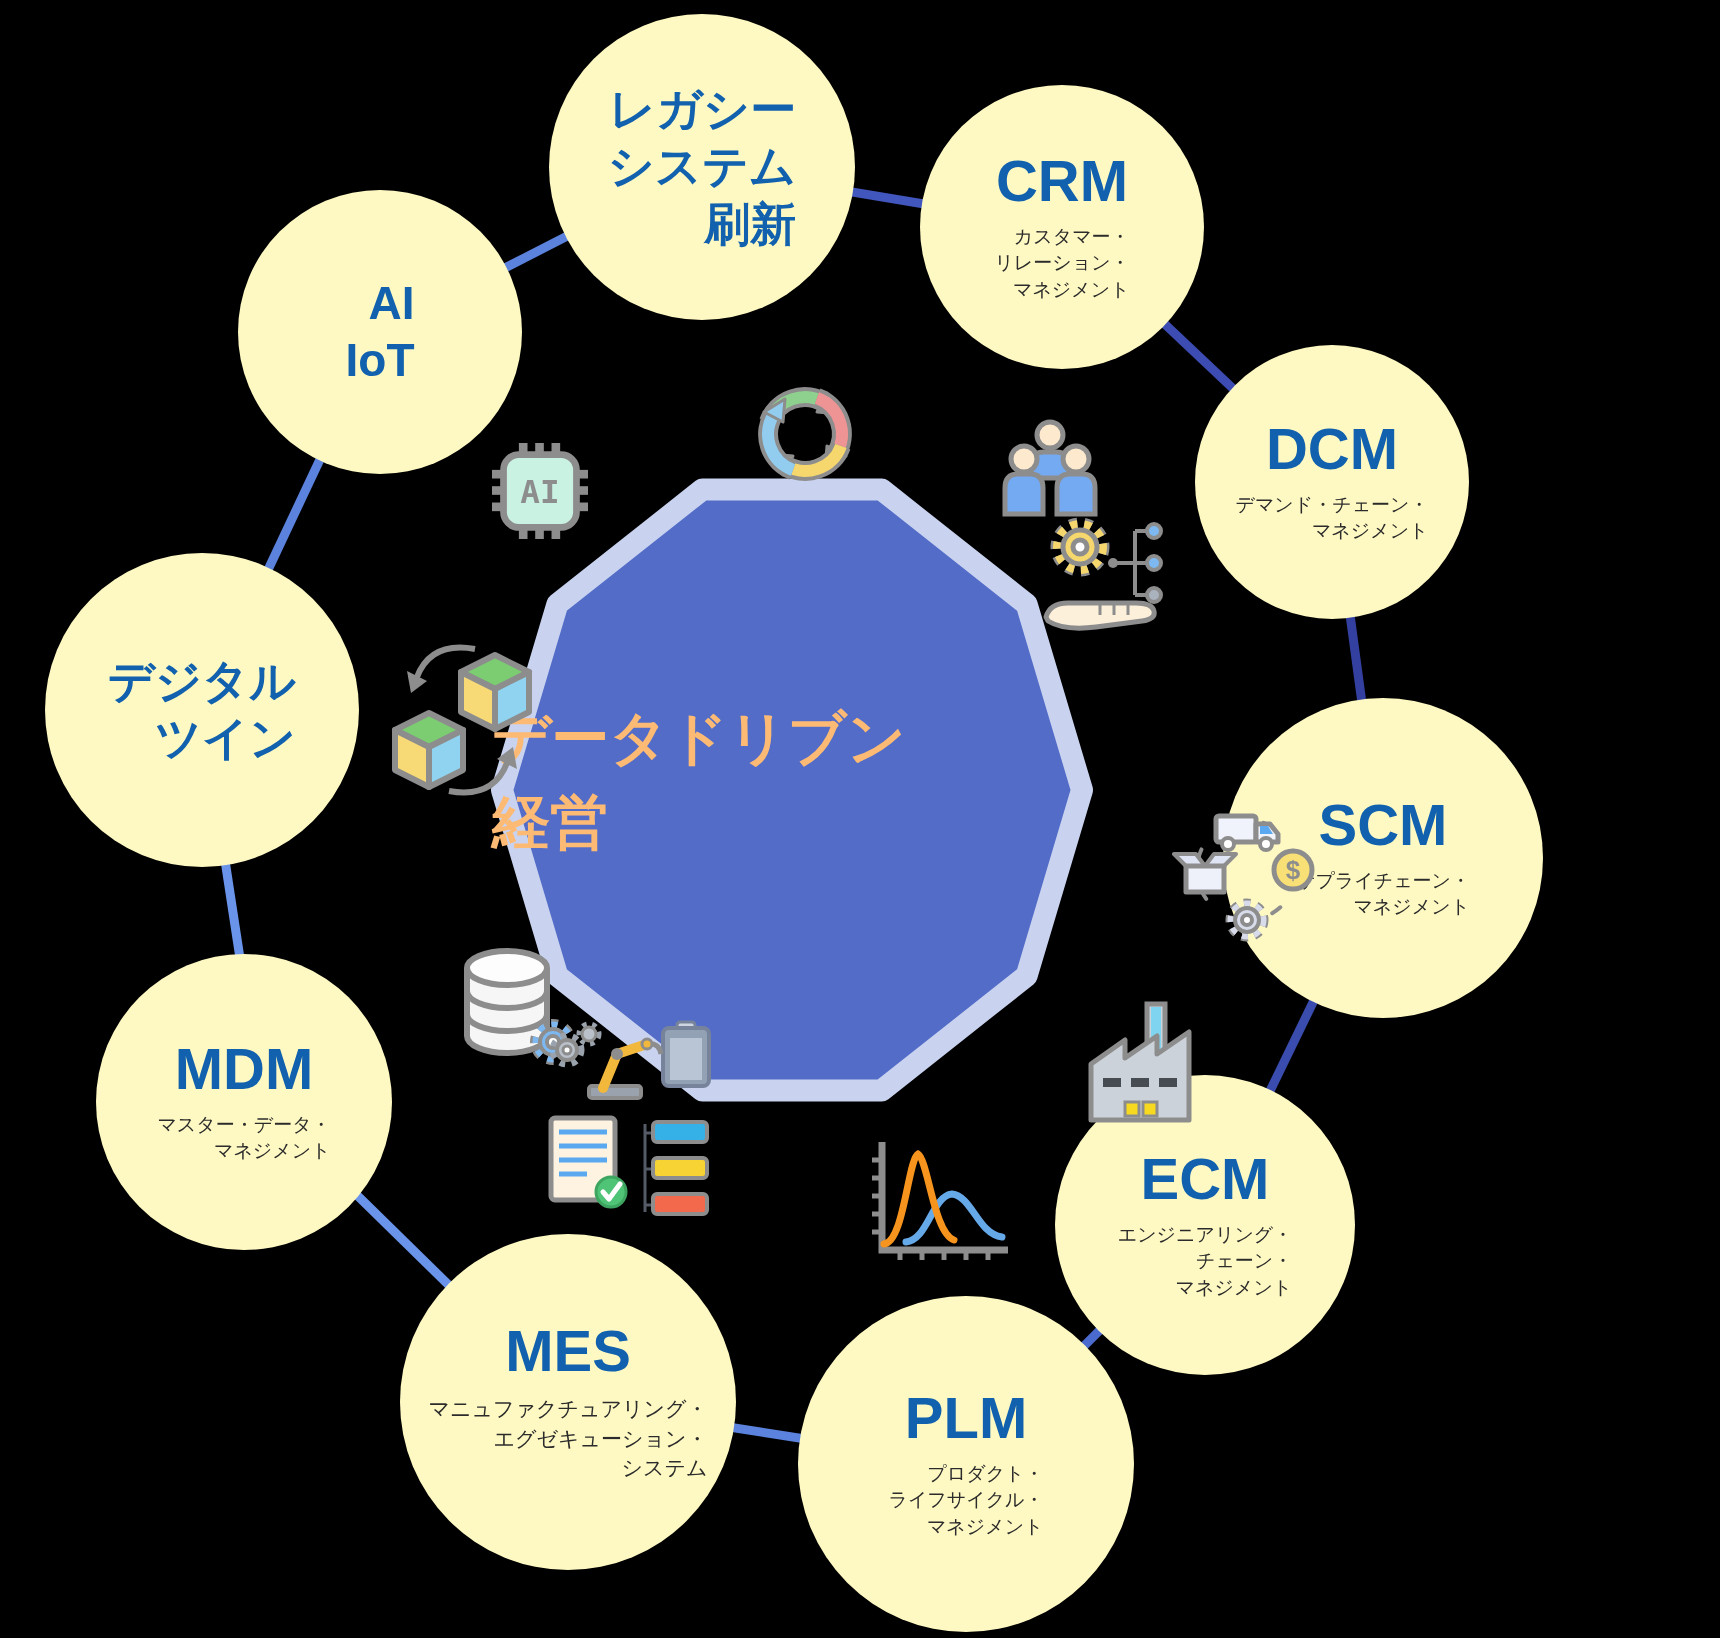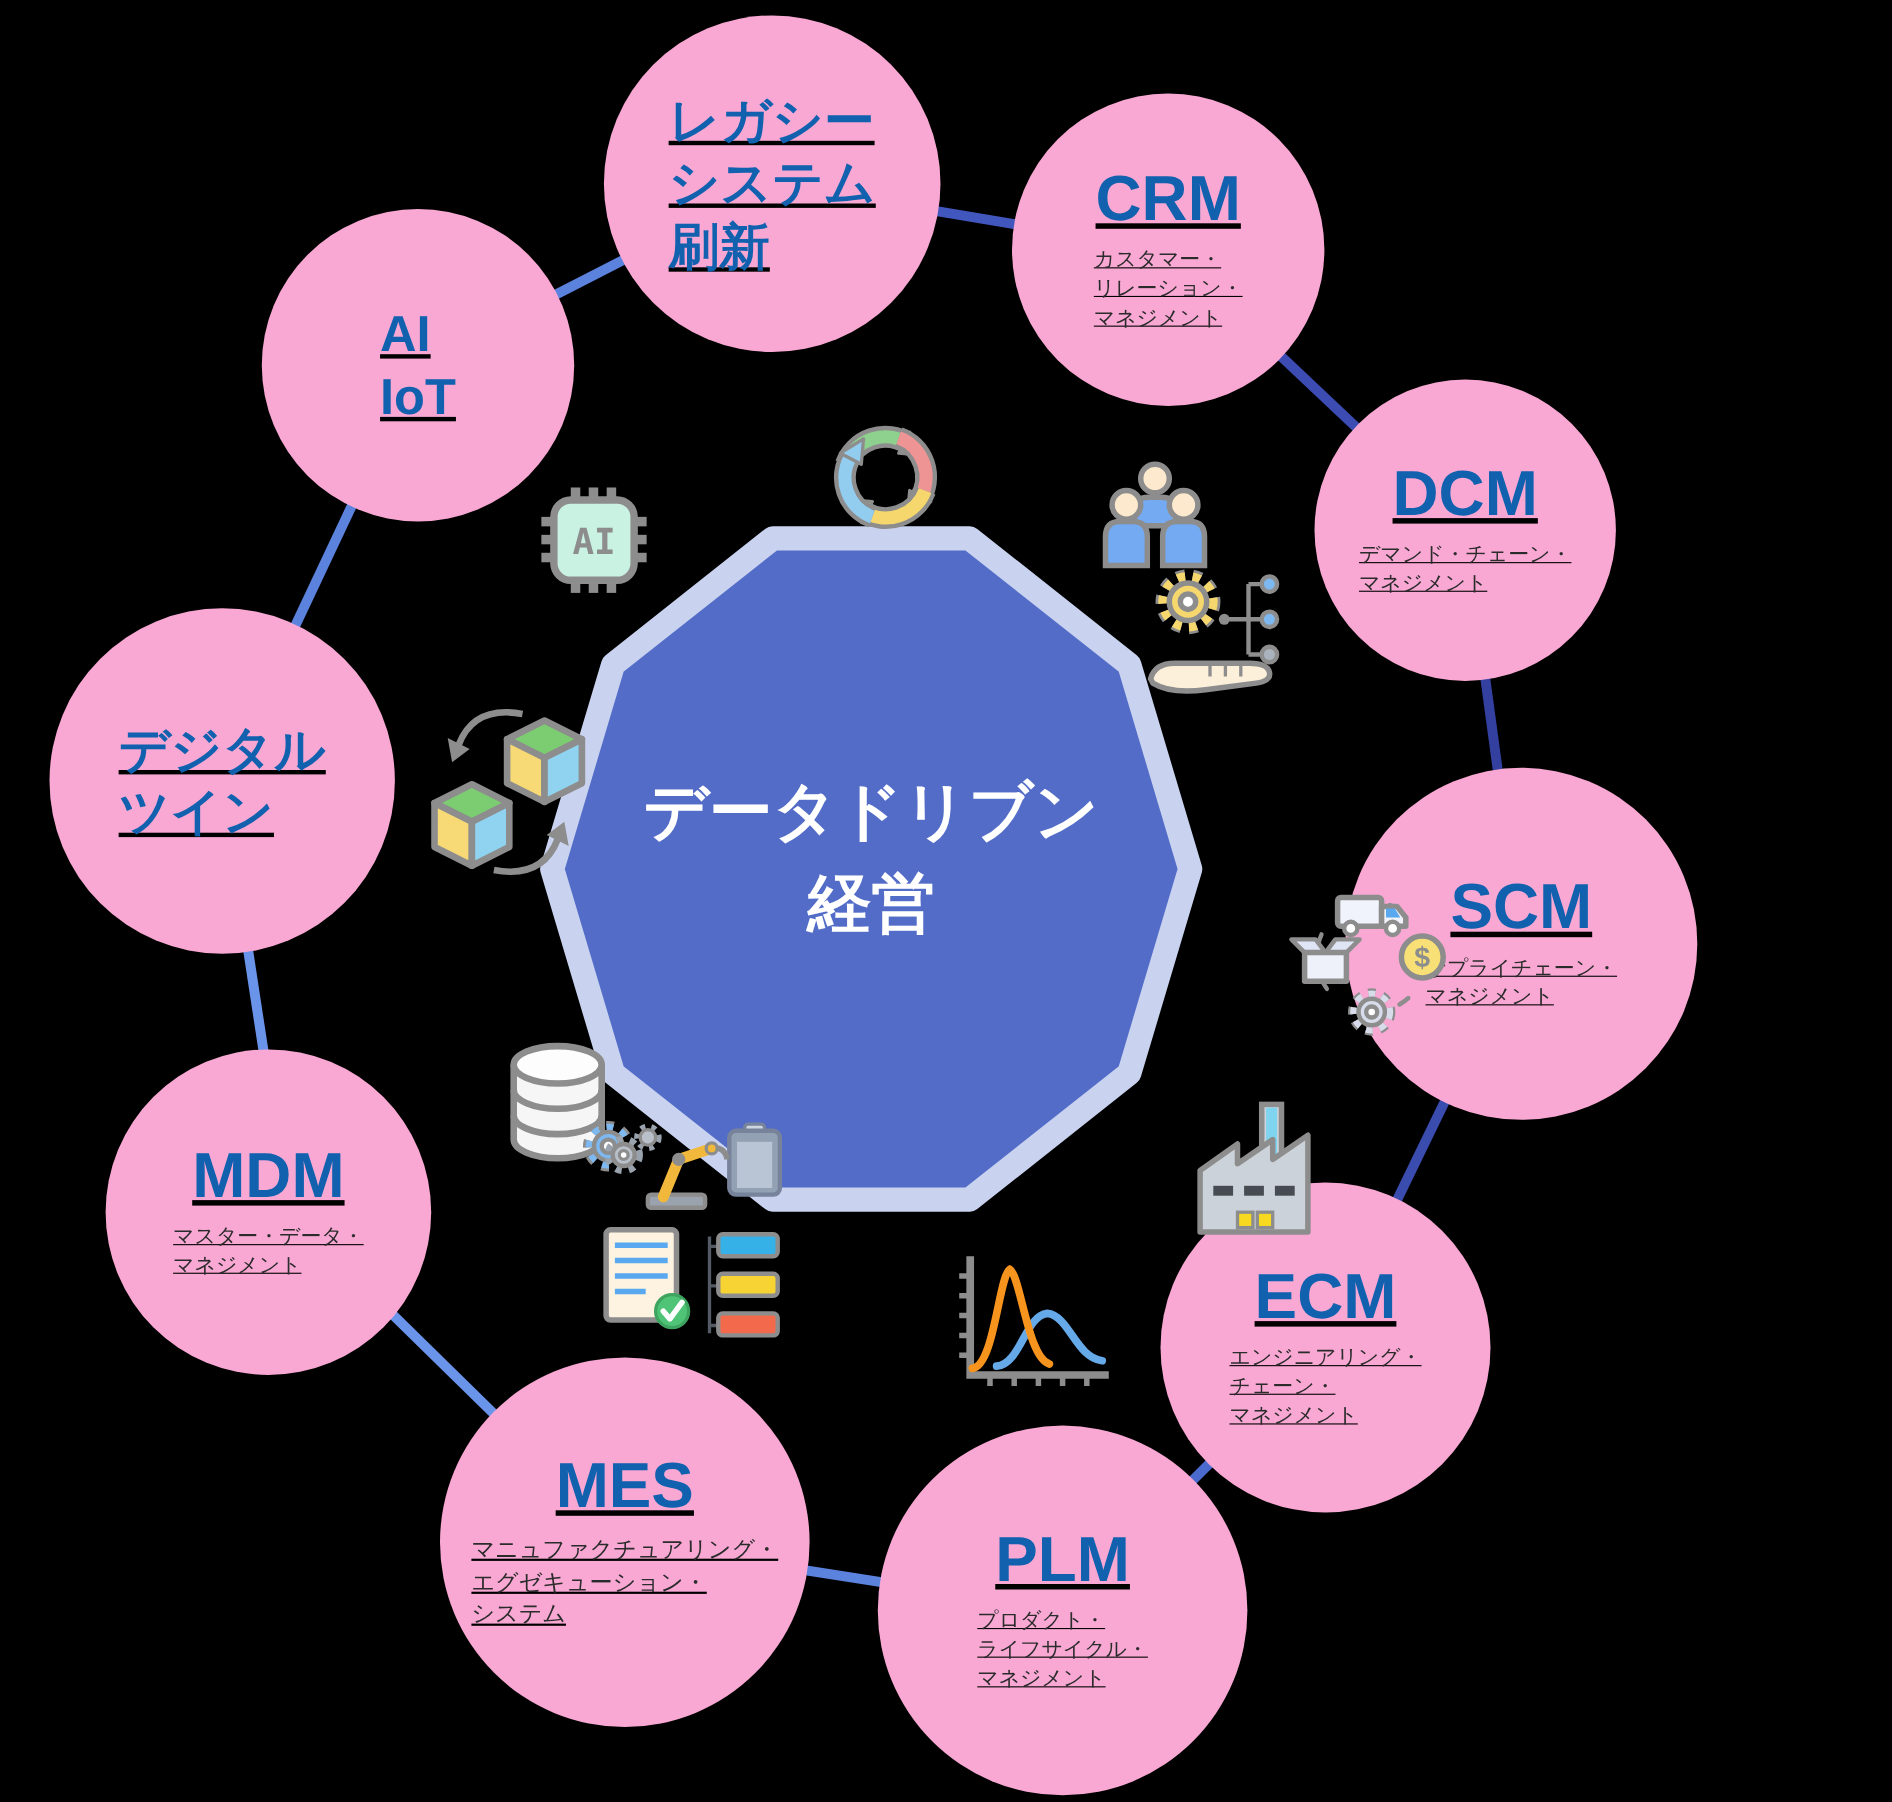--- a/index.html
+++ b/index.html
@@ -2,38 +2,37 @@
 <html><head>
 <meta charset="utf-8">
 <style>
   html,body{margin:0;padding:0;background:#000;}
   .canvas{
     position:relative;width:1720px;height:1638px;background:#000;overflow:hidden;
     font-family:"Liberation Sans", sans-serif;
   }
   .underlay{position:absolute;left:0;top:0;z-index:0;}
   .node{
-    position:absolute;border-radius:50%;background:#f9a8d4;z-index:2;
+    position:absolute;border-radius:50%;background:#fef9c3;z-index:2;
     display:flex;flex-direction:column;align-items:center;justify-content:center;
-    text-align:left;
-    text-decoration:underline;
+    text-align:right;
   }
   .node .title{
     color:#1161ae;font-weight:bold;white-space:pre-line;line-height:1.25;
   }
   .node .title.acro{font-size:58px;line-height:1.05;}
   .node .title.word{font-size:46px;}
   .node .subtitle{
     color:#2b2b2b;font-size:19px;line-height:1.4;white-space:pre-line;margin-top:12px;
   }
   .node.mes .subtitle{font-size:21px;}
   .center-label{
     position:absolute;left:492px;top:696px;width:600px;z-index:3;
-    color:#ffffff;font-size:58px;font-weight:bold;line-height:1.45;
-    text-align:center;white-space:pre-line;
+    color:#fdba74;font-size:58px;font-weight:bold;line-height:1.45;
+    text-align:left;white-space:pre-line;
   }
   .icon{position:absolute;z-index:4;}
 </style>
 </head>
 <body>
 
 <div class="canvas">
 
   <svg class="underlay" width="1720" height="1638" viewBox="0 0 1720 1638">
     <line x1="702" y1="167" x2="1062" y2="227" stroke="#4257be" stroke-width="9"></line>

